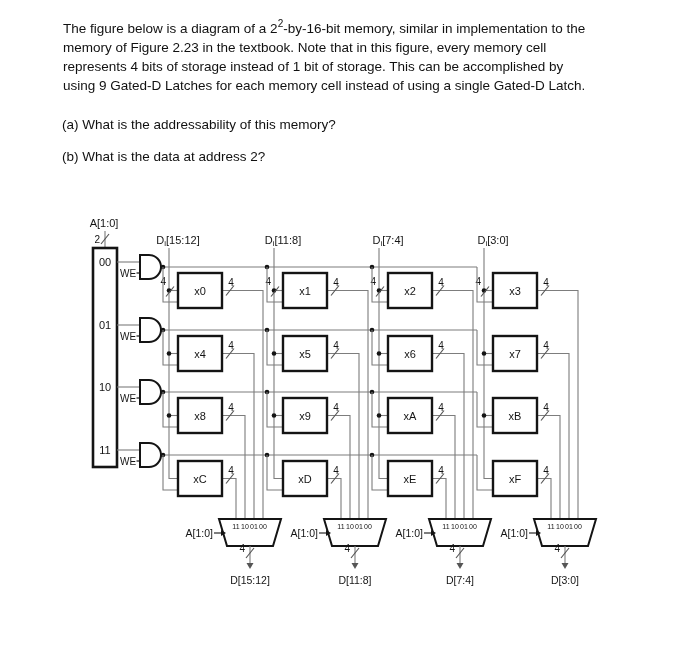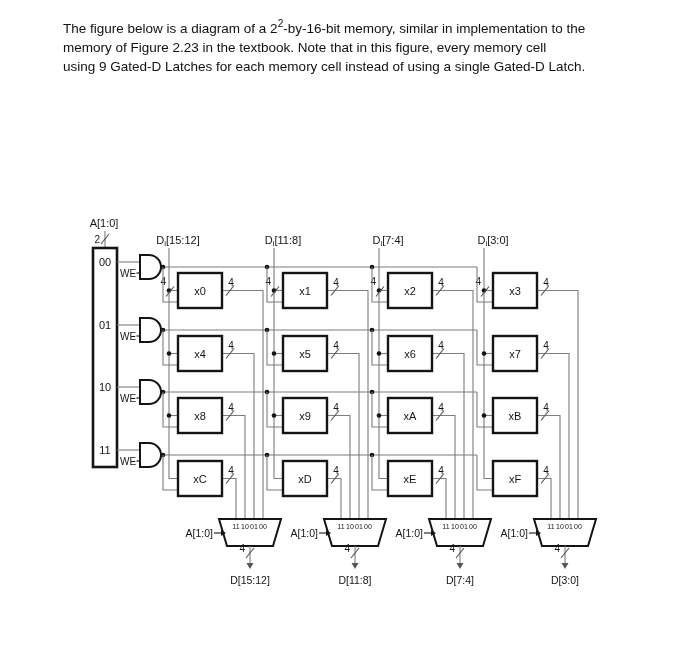--- a/index.html
+++ b/index.html
@@ -13,22 +13,25 @@
   #qb{top:149px;}
   #diagram-svg{position:absolute;left:0;top:0;}
 </style>
 </head>
 <body>
 
 <div id="page">
   <div id="intro">
       <div class="line">The figure below is a diagram of a 2<sup>2</sup>-by-16-bit memory, similar in implementation to the</div>
       <div class="line">memory of Figure 2.23 in the textbook. Note that in this figure, every memory cell</div>
+      <div class="line">represents 4 bits of storage instead of 1 bit of storage. This can be accomplished by</div>
       <div class="line">using 9 Gated-D Latches for each memory cell instead of using a single Gated-D Latch.</div>
     </div>
+  <div id="qa" class="question">(a) What is the addressability of this memory?</div>
+  <div id="qb" class="question">(b) What is the data at address 2?</div>
   <svg id="diagram-svg" width="700" height="671" viewBox="0 0 700 671">
       <text x="104" y="227" font-size="11" text-anchor="middle" fill="#141414" font-family="&quot;Liberation Sans&quot;,sans-serif">A[1:0]</text>
       <polyline points="105,231 105,249" fill="none" stroke="#7d7d7d" stroke-width="1.1"></polyline>
       <line x1="101" y1="244" x2="109" y2="234" stroke="#555" stroke-width="1.2"></line>
       <text x="100" y="243" font-size="10" text-anchor="end" fill="#141414" font-family="&quot;Liberation Sans&quot;,sans-serif">2</text>
       <rect x="93" y="248" width="24" height="219" fill="#ffffff" stroke="#141414" stroke-width="2.6"></rect>
       <text x="105" y="266" font-size="11" text-anchor="middle" fill="#141414" font-family="&quot;Liberation Sans&quot;,sans-serif">00</text>
       <text x="105" y="329" font-size="11" text-anchor="middle" fill="#141414" font-family="&quot;Liberation Sans&quot;,sans-serif">01</text>
       <text x="105" y="391" font-size="11" text-anchor="middle" fill="#141414" font-family="&quot;Liberation Sans&quot;,sans-serif">10</text>
       <text x="105" y="454" font-size="11" text-anchor="middle" fill="#141414" font-family="&quot;Liberation Sans&quot;,sans-serif">11</text>

